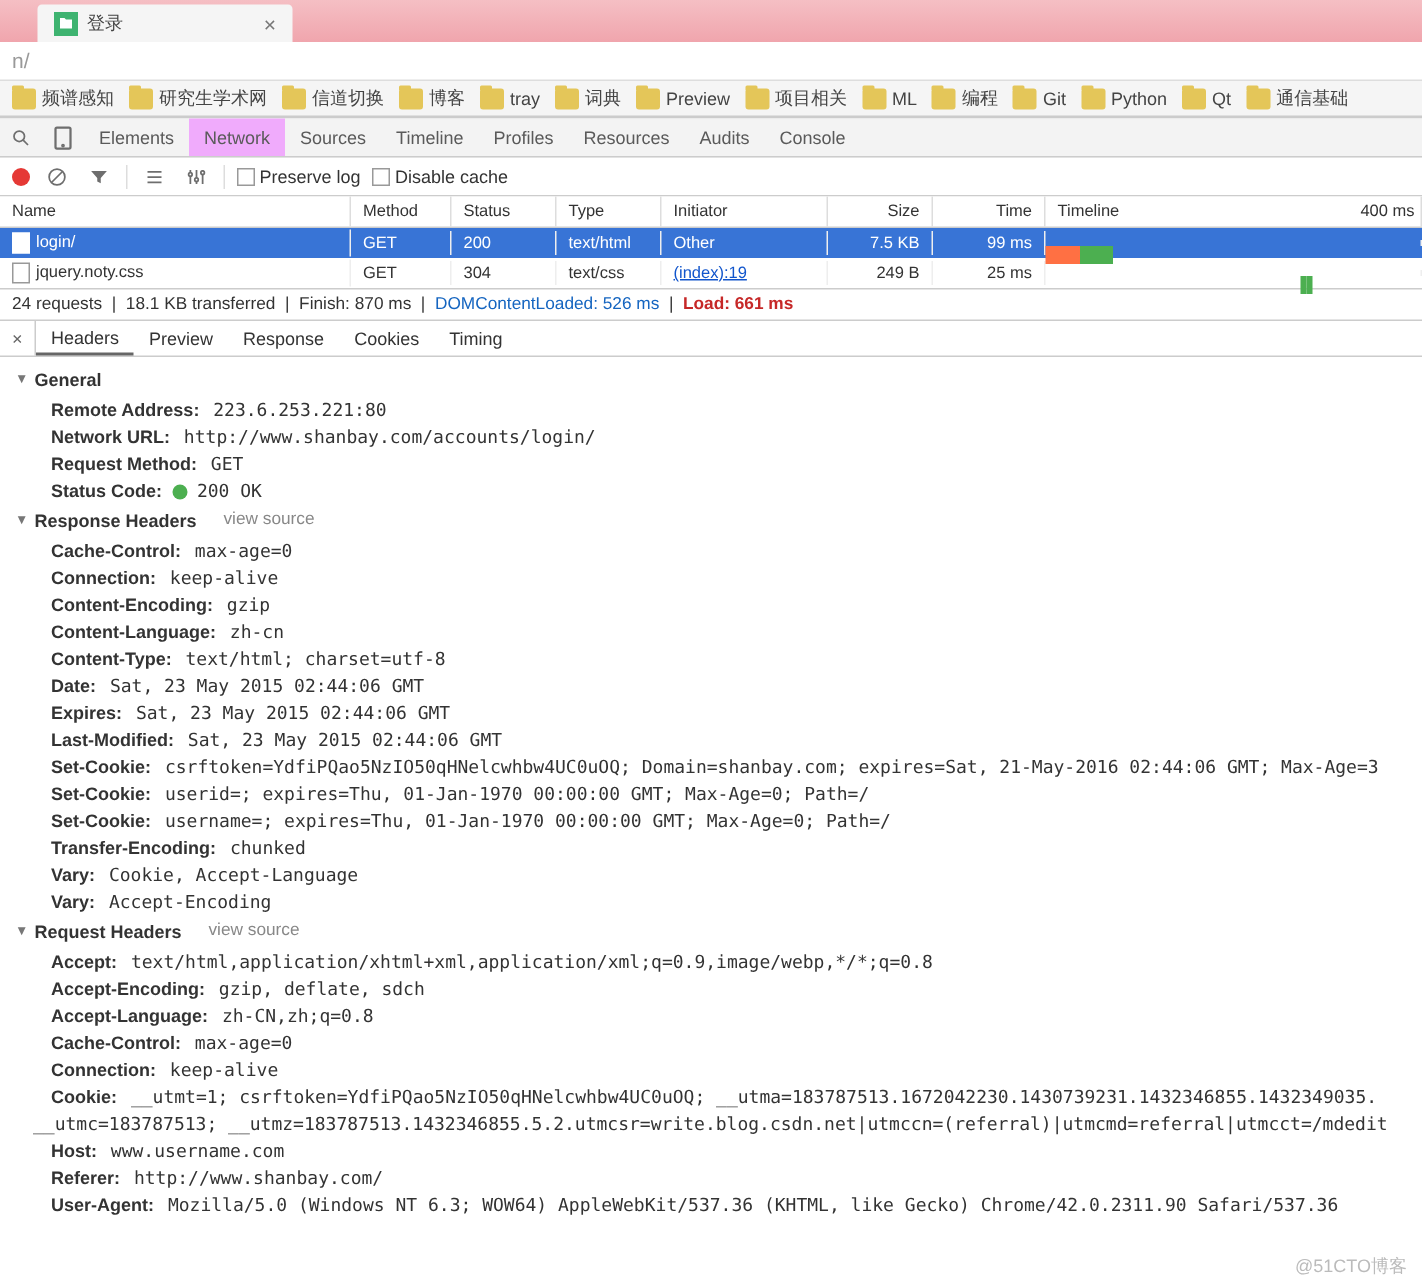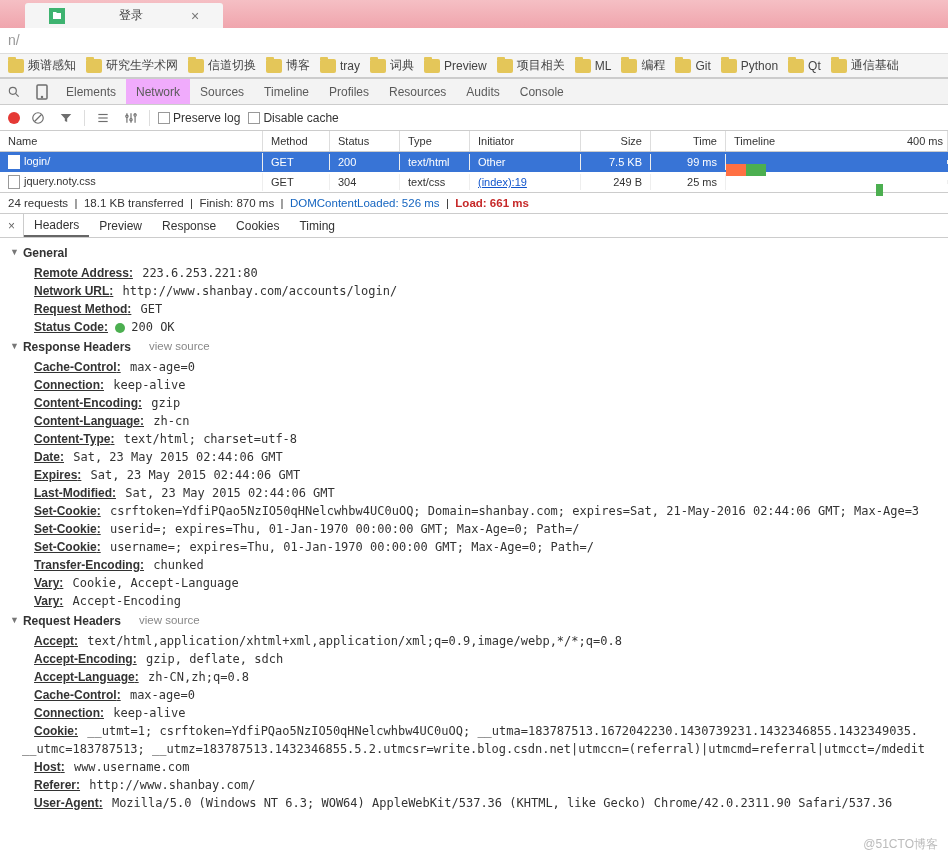--- a/index.html
+++ b/index.html
@@ -1,20 +1,20 @@
 <!DOCTYPE html>
 <html><head>
 <meta charset="utf-8">
 <style>
 * { margin: 0; padding: 0; box-sizing: border-box; }
 body { font-family: "Segoe UI", Arial, sans-serif; font-size: 12px; color: #333; background: #fff; }
 
 
 .tab-strip { height: 28px; background: linear-gradient(#f5bfc4, #f0a5ad); display: flex; align-items: flex-end; padding-left: 25px; }
-.tab { background: #f5f5f5; height: 25px; display: flex; align-items: center; padding: 0 24px; border-radius: 3px 3px 0 0; min-width: 170px; position: relative; gap: 48px; }
+.tab { background: #f5f5f5; height: 25px; display: flex; align-items: center; padding: 0 11px; border-radius: 3px 3px 0 0; min-width: 170px; position: relative; }
 .tab-favicon { width: 16px; height: 16px; background: #3eb370; margin-right: 6px; display:flex;align-items:center;justify-content:center; }
 .tab-favicon svg { width:12px;height:12px;fill:#fff; }
 .tab-title { flex: 1; font-size: 12px; color: #444; }
 .tab-close { color: #777; font-size: 14px; cursor: pointer; }
 
 
 .url-bar { height: 26px; background: #fff; border-bottom: 1px solid #ddd; padding: 4px 8px; font-size: 14px; color: #999; }
 
 
 .bookmarks { background: #f5f5f5; border-bottom: 1px solid #ccc; padding: 3px 8px; display: flex; gap: 10px; }
@@ -33,21 +33,21 @@
 .net-toolbar { display: flex; align-items: center; height: 26px; border-bottom: 1px solid #ccc; padding: 0 8px; gap: 8px; }
 .record-btn { width: 12px; height: 12px; border-radius: 50%; background: #e53935; }
 .tb-icon { width: 20px; color: #666; display:flex;justify-content:center; cursor:pointer; }
 .tb-sep { width:1px; height:16px; background:#ddd; }
 .checkbox-row { display:flex; align-items:center; gap:3px; font-size:12px; color:#333; }
 .checkbox { width:12px; height:12px; border:1px solid #999; background:#fff; }
 
 
 .net-header { display: flex; border-bottom: 1px solid #ccc; background:#fff; font-size:11px; }
 .net-header > div { padding: 4px 8px; border-right: 1px solid #ddd; color:#333; }
-.col-name{width:263px;} .col-method{width:67px;} .col-status{width:70px;} .col-type{width:70px;} .col-init{width:111px;} .col-size{width:70px;text-align:right;} .col-time{width:75px;text-align:right;} .col-timeline{flex:1; position:relative;}
+.col-name{width:234px;} .col-method{width:67px;} .col-status{width:70px;} .col-type{width:70px;} .col-init{width:111px;} .col-size{width:70px;text-align:right;} .col-time{width:75px;text-align:right;} .col-timeline{flex:1; position:relative;}
 .net-row { display: flex; height: 20px; align-items: center; font-size:11px; }
 .net-row > div { padding: 2px 8px; border-right: 1px solid #eee; }
 .net-row.selected { background: #3874d6; color: #fff; }
 .net-row:not(.selected) .initiator { color: #1155cc; text-decoration: underline; }
 .doc-icon { display:inline-block; width:12px; height:14px; border:1px solid #999; background:#fff; margin-right:4px; vertical-align:middle; }
 .selected .doc-icon { border-color:#fff; }
 .timeline-bar { position:absolute; height:12px; top:4px; }
 
 
 .net-summary { padding: 4px 8px; font-size: 11.5px; color:#333; border-top:1px solid #ccc; border-bottom:1px solid #ccc; }
@@ -58,21 +58,21 @@
 .details-tabs { display:flex; border-bottom:1px solid #ccc; height:24px; }
 .details-close { width:24px; display:flex; align-items:center; justify-content:center; border-right:1px solid #ccc; color:#666; cursor:pointer; }
 .details-tab { padding:0 10px; display:flex; align-items:center; color:#333; cursor:pointer; }
 .details-tab.active { border-bottom:2px solid #666; }
 
 .headers-panel { padding: 4px 0 10px 0; font-size: 12px; line-height:1.5; }
 .section-title { display:flex; align-items:center; padding: 2px 10px; font-weight:bold; font-family: Arial; }
 .section-title:before { content:'▼'; font-size:9px; margin-right:4px; color:#777; }
 .view-source { font-weight:normal; color:#888; margin-left:18px; font-size:11.5px; cursor:pointer; }
 .kv { padding: 0 10px 0 34px; font-family: Consolas, monospace; font-size:12px; }
-.kv-key { font-weight:bold; font-family: Arial; text-decoration: underline; }
+.kv-key { font-weight:bold; font-family: Arial; }
 .kv-key:after { content: ':'; }
 .kv-val { color:#333; margin-left:2px; }
 .status-dot { display:inline-block; width:10px; height:10px; border-radius:50%; background:#4caf50; margin-right:4px; vertical-align:middle; }
 .cookie-line { padding-left:20px; }
 
 
 .watermark { position:fixed; bottom:4px; right:10px; color:#bbb; font-size:12px; }
 </style>
 </head>
 <body>

